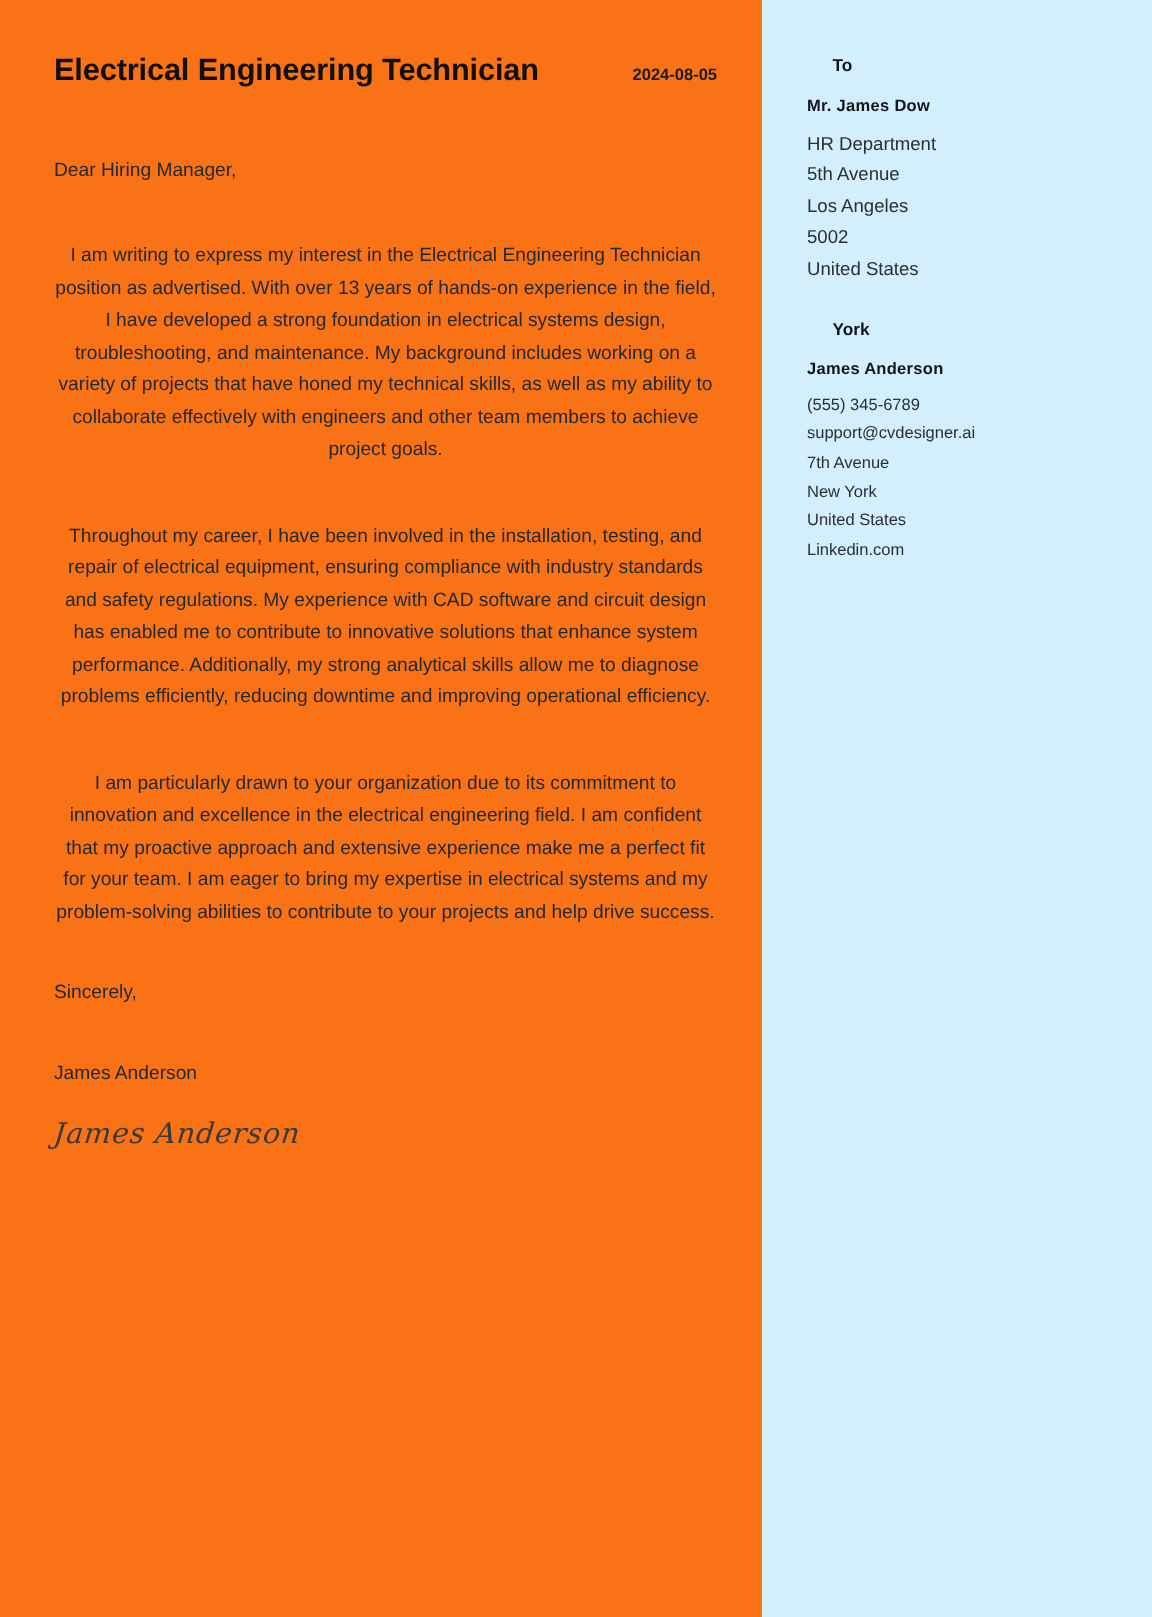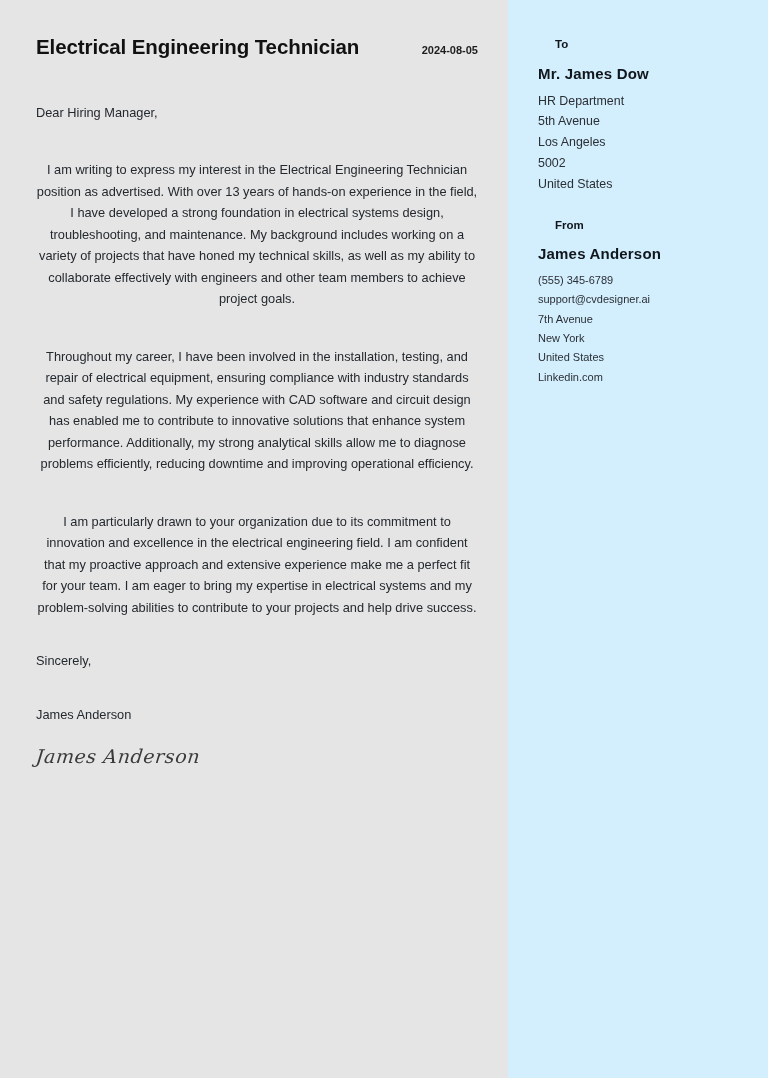--- a/index.html
+++ b/index.html
@@ -21,21 +21,21 @@
     background: #ffffff;
     display: flex;
     box-sizing: border-box;
   }
 
   
   .letter-column {
     width: 508px;
     box-sizing: border-box;
     padding: 34px 30px 0 36px;
-    background: #e5e5e5;
+    background: #f97316;
   }
 
   .letter-head {
     display: flex;
     align-items: baseline;
     justify-content: space-between;
     width: 100%;
   }
   .letter-title {
     font-size: 20.5px;
@@ -100,21 +100,21 @@
   .sidebar-section + .sidebar-section { margin-top: 24px; }
 
   .sidebar-heading {
     font-size: 11.5px;
     font-weight: bold;
     color: #10161c;
     margin: 0 0 13px 17px;
     line-height: 1.2;
   }
   .sidebar-name {
-    font-size: 15px;
+    font-size: 11px;
     font-weight: bold;
     color: #10161c;
     margin: 0 0 7px 0;
     line-height: 1.25;
     letter-spacing: 0.2px;
   }
   .sidebar-line {
     font-size: 12.4px;
     color: #2a2f34;
     line-height: 20.8px;
@@ -161,21 +161,21 @@
       <div class="sidebar-heading">To</div>
       <div class="sidebar-name">Mr. James Dow</div>
       <div class="sidebar-line">HR Department</div>
       <div class="sidebar-line">5th Avenue</div>
       <div class="sidebar-line">Los Angeles</div>
       <div class="sidebar-line">5002</div>
       <div class="sidebar-line">United States</div>
     </section>
 
     <section class="sidebar-section">
-      <div class="sidebar-heading">From</div>
+      <div class="sidebar-heading">York</div>
       <div class="sidebar-name">James Anderson</div>
       <div class="sidebar-line-sm">(555) 345-6789</div>
       <div class="sidebar-line-sm">support@cvdesigner.ai</div>
       <div class="sidebar-line-sm">7th Avenue</div>
       <div class="sidebar-line-sm">New York</div>
       <div class="sidebar-line-sm">United States</div>
       <div class="sidebar-line-sm">Linkedin.com</div>
     </section>
 
   </aside>

